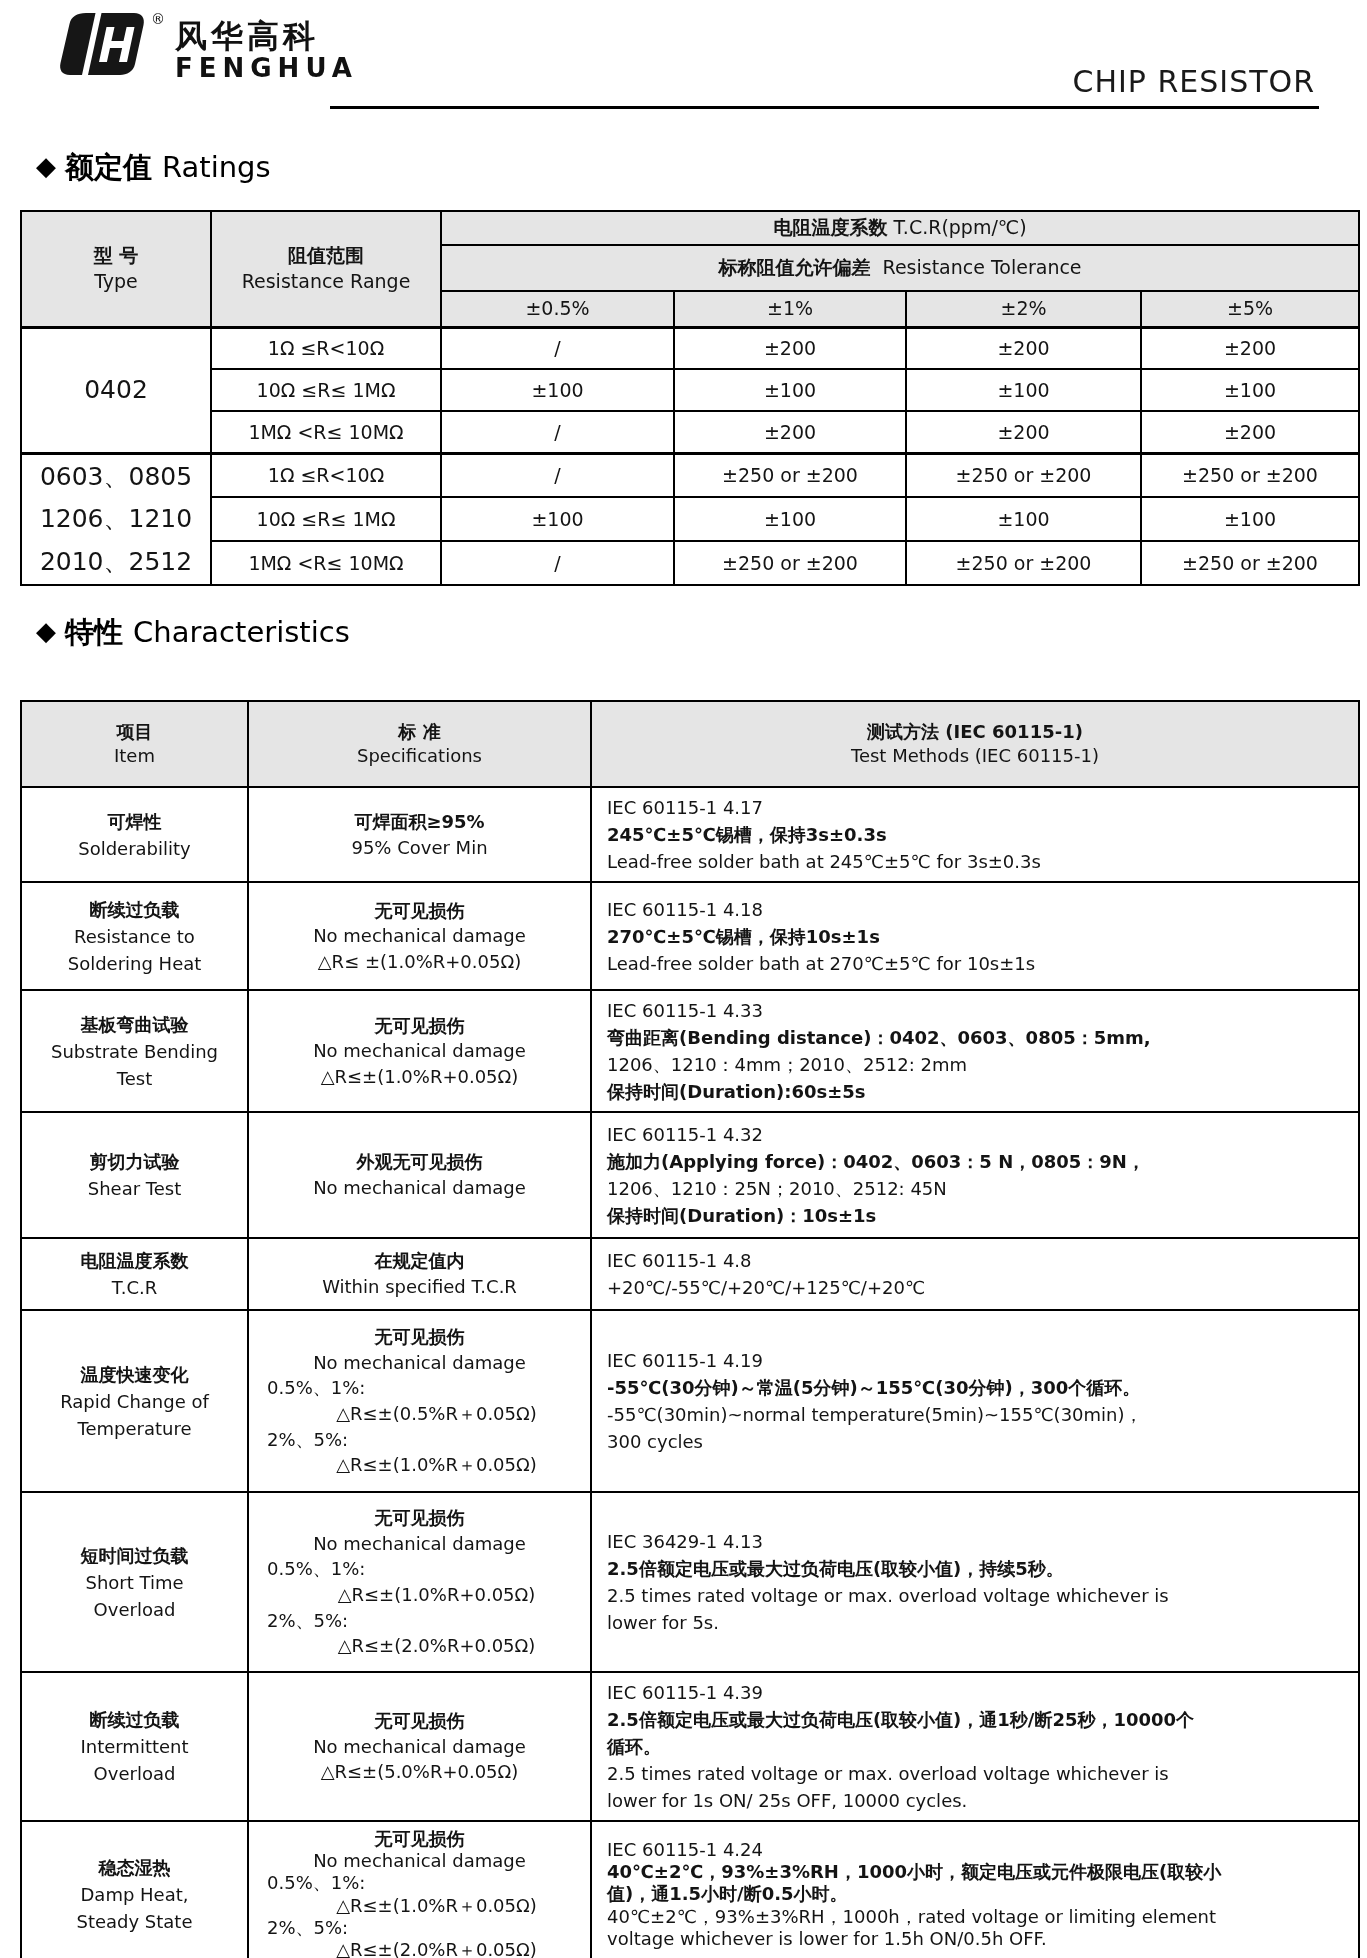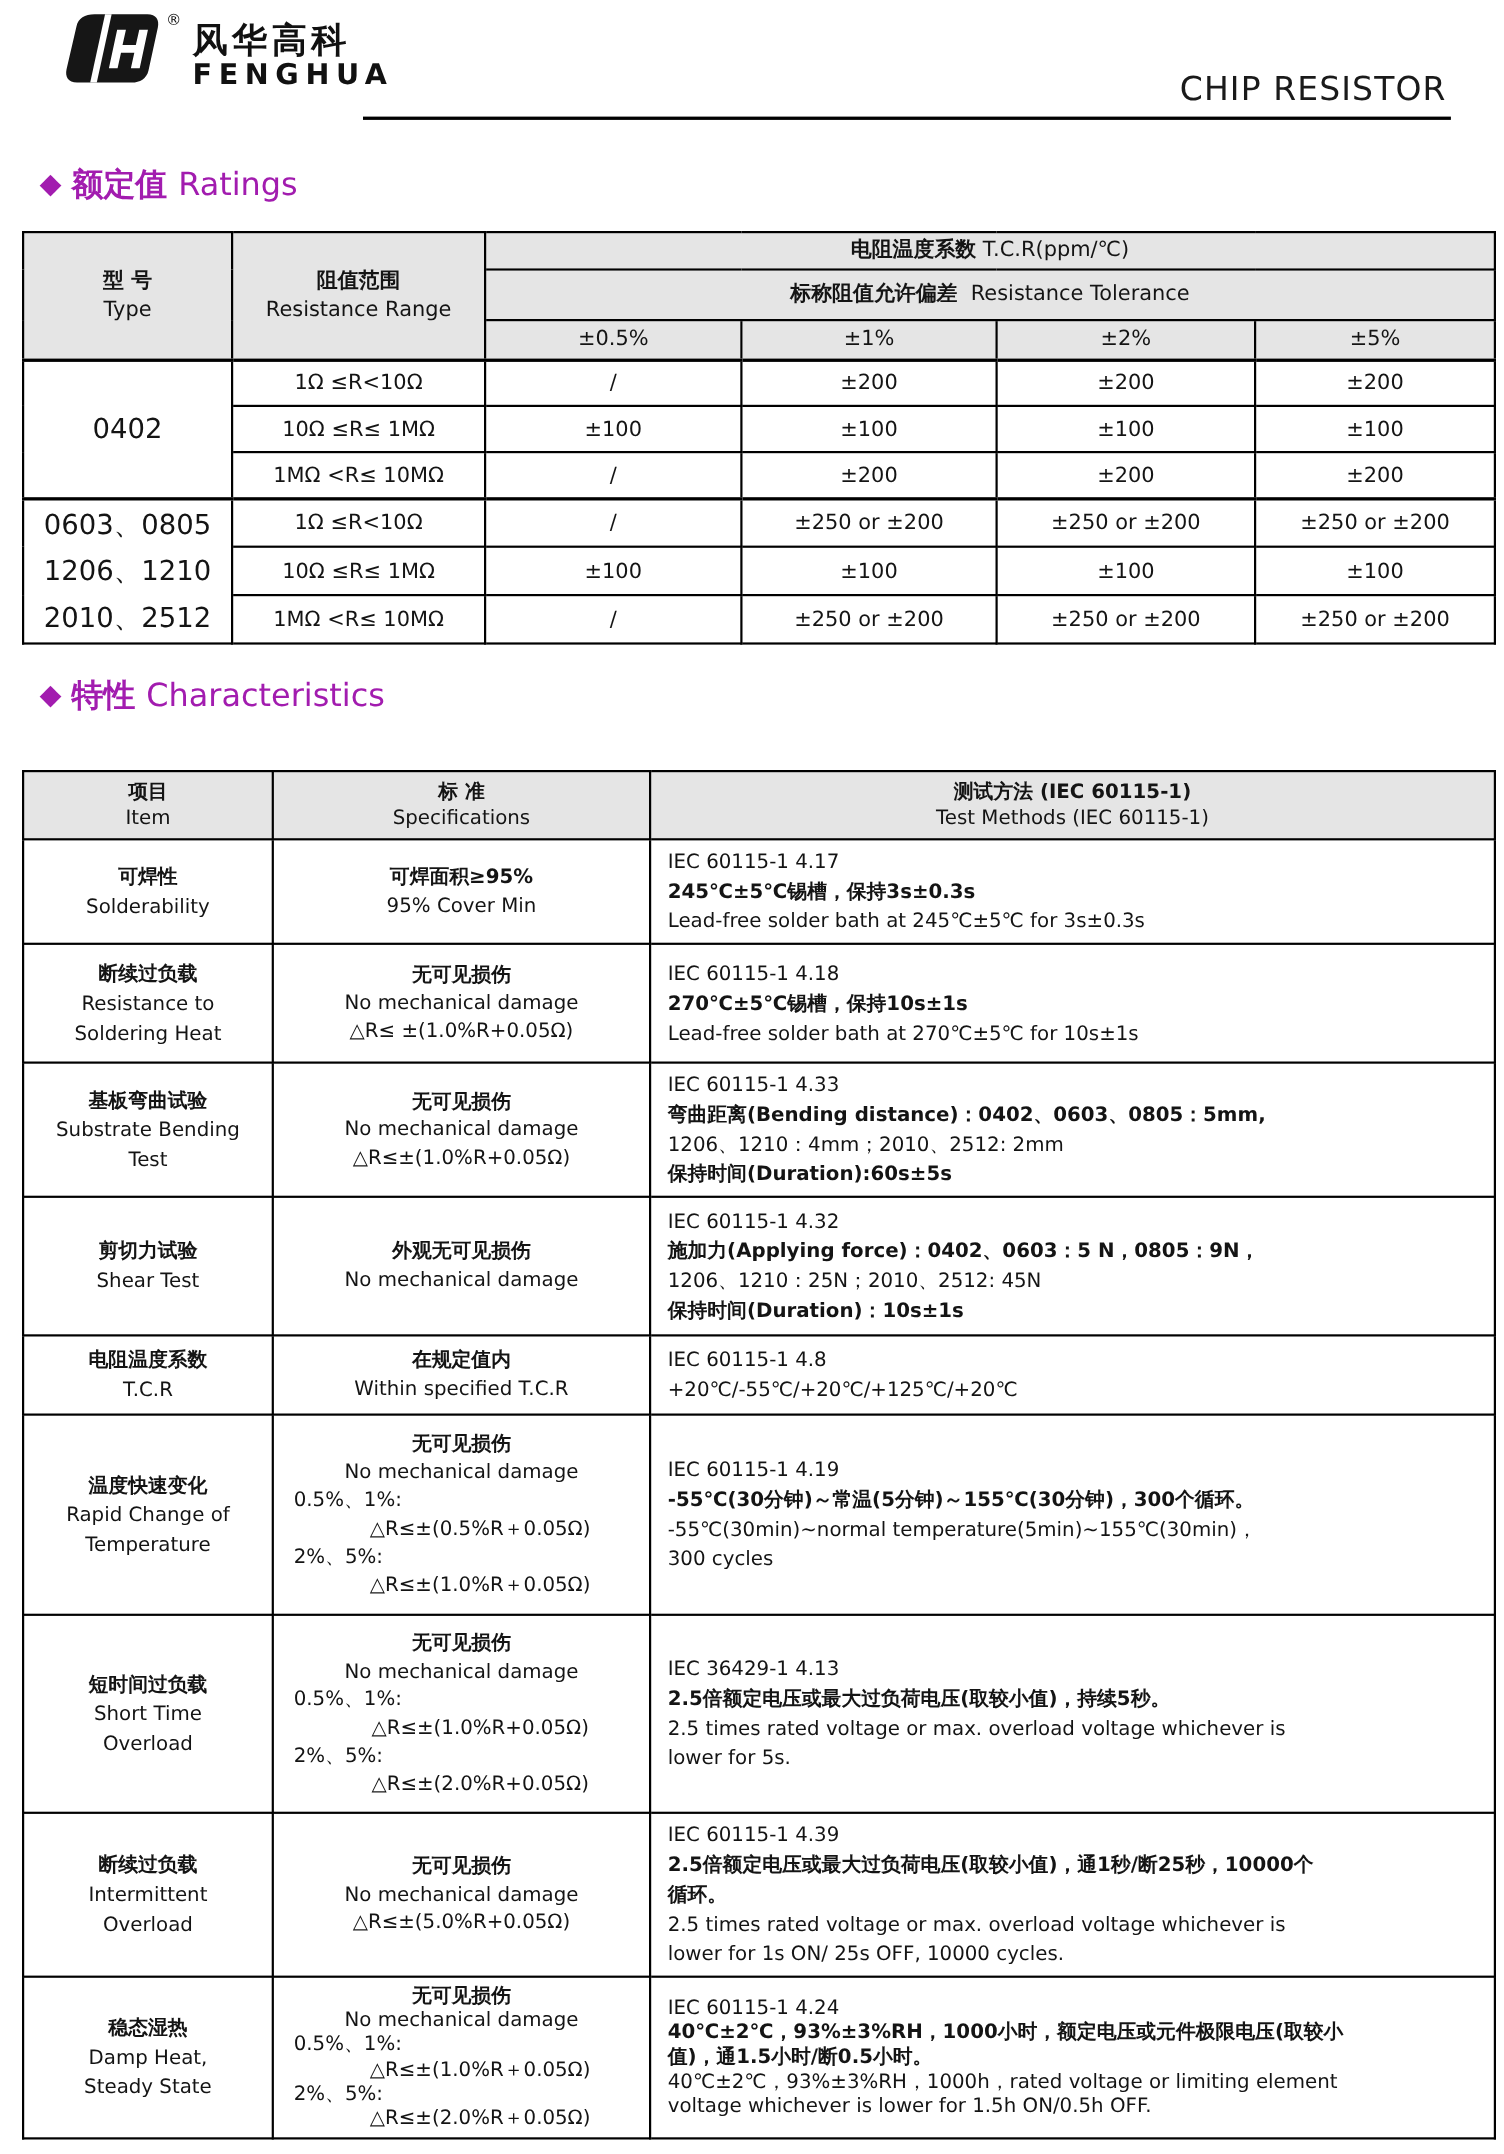--- a/index.html
+++ b/index.html
@@ -10,21 +10,21 @@
   
   .logo-wrap{position:absolute;left:56px;top:12px;display:flex;align-items:flex-start;}
   .logo-mark{display:block;}
   .reg{font-size:14px;line-height:1;margin:0 2px 0 3px;font-weight:400;}
   .brand{margin-left:8px;padding-top:8px;}
   .brand-cn{font-size:32px;font-weight:bold;letter-spacing:4px;line-height:1.05;color:#111;}
   .brand-en{font-size:26px;font-weight:bold;letter-spacing:6px;line-height:1.15;color:#111;}
   .doc-title{position:absolute;top:64px;right:52px;font-size:30px;letter-spacing:1px;color:#1a1a1a;}
   .header-rule{position:absolute;top:106px;left:330px;width:989px;height:3px;background:#000;}
   
-  .sec-title{position:absolute;left:36px;font-size:29px;font-weight:bold;color:#a21caf;white-space:nowrap;}
+  .sec-title{position:absolute;left:36px;font-size:29px;font-weight:bold;color:#000000;white-space:nowrap;}
   .sec-title .diamond{font-size:26px;margin-right:9px;position:relative;top:-2px;}
   .sec-title .en-t{font-weight:400;margin-left:10px;}
   #ratings-title{top:148px;}
   #char-title{top:613px;}
   
   table{border-collapse:collapse;table-layout:fixed;background:#fff;}
   td{border:2px solid #000;vertical-align:middle;overflow:hidden;}
   .cn{font-weight:700;}
   .hd{background:#e5e5e5;font-size:19px;text-align:center;line-height:1.35;}
   .hd .en{font-weight:400;}
@@ -142,21 +142,21 @@
   <div class="sec-title" id="char-title">
     <span class="diamond">◆</span><span class="cn-t">特性</span><span class="en-t">Characteristics</span>
   </div>
   <table id="char-table">
     <colgroup>
       <col style="width:227px">
         <col style="width:343px">
         <col style="width:768px">
     </colgroup>
     <tbody id="char-body">
-        <tr style="height:62px">
+        <tr style="height:86px">
           <td class="hd"><span class="cn">项目</span><br><span class="en">Item</span></td>
           <td class="hd"><span class="cn">标 准</span><br><span class="en">Specifications</span></td>
           <td class="hd"><span class="cn">测试方法 (IEC 60115-1)</span><br><span class="en">Test Methods (IEC 60115-1)</span></td>
         </tr>
         <tr style="height:94px">
           <td class="item"><span class="cn">可焊性</span><br>Solderability</td>
           <td class="spec">
             <div class="a-c"><span class="cn">可焊面积≥95%</span></div>
             <div class="a-c">95% Cover Min</div>
           </td>

